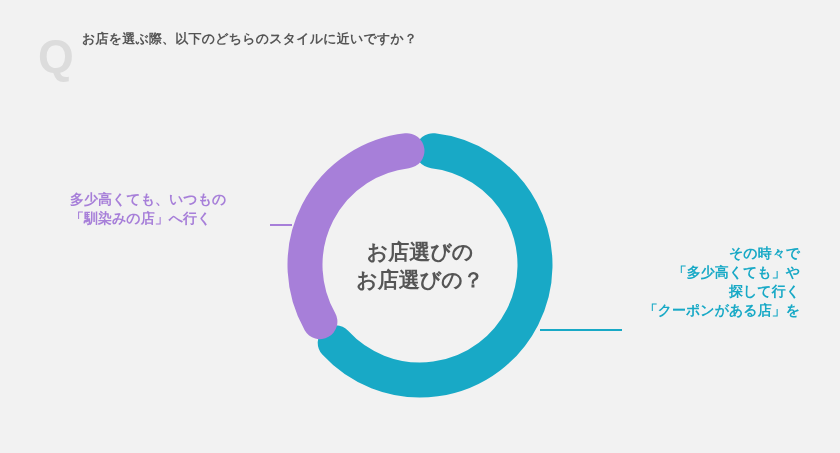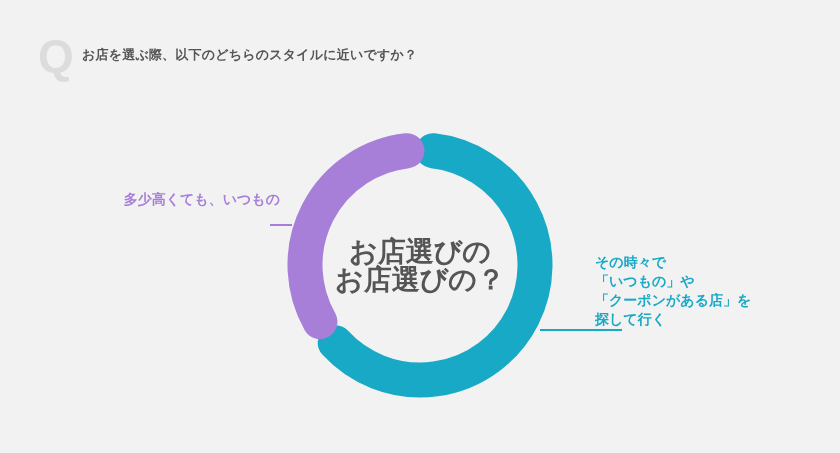--- a/index.html
+++ b/index.html
@@ -1,22 +1,22 @@
 <!DOCTYPE html>
 <html><head>
 <meta charset="utf-8">
 <style>
   html,body{margin:0;padding:0;}
   body{width:840px;height:453px;background:#f2f2f2;position:relative;overflow:hidden;font-family:"DejaVu Sans","Liberation Sans",sans-serif;}
   .q-icon{position:absolute;left:38px;top:33px;font-family:"Liberation Sans",sans-serif;font-weight:bold;font-size:46px;color:#dcdcdc;line-height:1;}
-  .question{position:absolute;left:82px;top:46px;font-size:13px;font-weight:bold;color:#555;letter-spacing:0.2px;}
+  .question{position:absolute;left:82px;top:30px;font-size:13px;font-weight:bold;color:#555;letter-spacing:0.2px;}
   svg.donut{position:absolute;left:0;top:0;}
-  .center-label{position:absolute;left:320px;top:238px;width:200px;text-align:center;font-size:28px;font-weight:bold;color:#555;line-height:28px;}
-  .label-left{position:absolute;left:70px;top:190px;width:210px;text-align:right;color:#a77fd9;font-weight:bold;font-size:14px;line-height:19px;}
-  .label-right{position:absolute;left:595px;top:253px;width:205px;text-align:left;color:#18a9c6;font-weight:bold;font-size:14px;line-height:19px;}
+  .center-label{position:absolute;left:320px;top:238px;width:200px;text-align:center;font-size:21px;font-weight:bold;color:#555;line-height:28px;}
+  .label-left{position:absolute;left:70px;top:190px;width:210px;text-align:left;color:#a77fd9;font-weight:bold;font-size:14px;line-height:19px;}
+  .label-right{position:absolute;left:595px;top:244px;width:205px;text-align:right;color:#18a9c6;font-weight:bold;font-size:14px;line-height:19px;}
   .pct{font-size:24px;line-height:30px;display:block;}
   .pct .unit{font-size:16px;}
 </style>
 </head>
 <body>
 
 <div class="q-icon">Q</div>
 <div class="question">お店を選ぶ際、以下のどちらのスタイルに近いですか？</div>
 
 <svg class="donut" width="840" height="453" viewBox="0 0 840 453">
@@ -28,20 +28,21 @@
   <path id="seg-purple" fill="none" stroke="#a77fd9" stroke-width="35" stroke-linecap="round" d="M319.90909496691154 321.62870941189874 A115 115 0 0 1 406.9816304166907 150.73923659719244"></path>
 </svg>
 
 <div class="center-label">
   <div>お店選びの</div>
   <div>お店選びの？</div>
 </div>
 
 <div class="label-left">
   <div>多少高くても、いつもの</div>
+  <div>「馴染みの店」へ行く</div>
 </div>
 
 <div class="label-right">
   <div>その時々で</div>
-  <div>「いつもの」や</div>
+  <div>「多少高くても」や</div>
+  <div>探して行く</div>
   <div>「クーポンがある店」を</div>
-  <div>探して行く</div>
 </div>
 
 </body></html>

